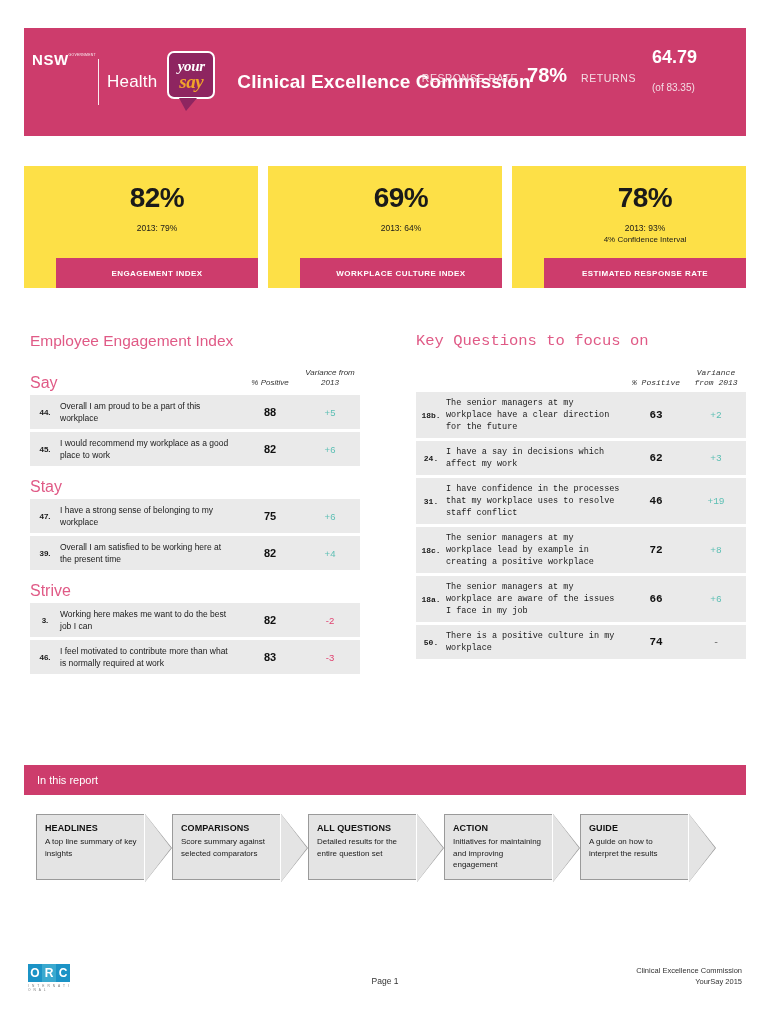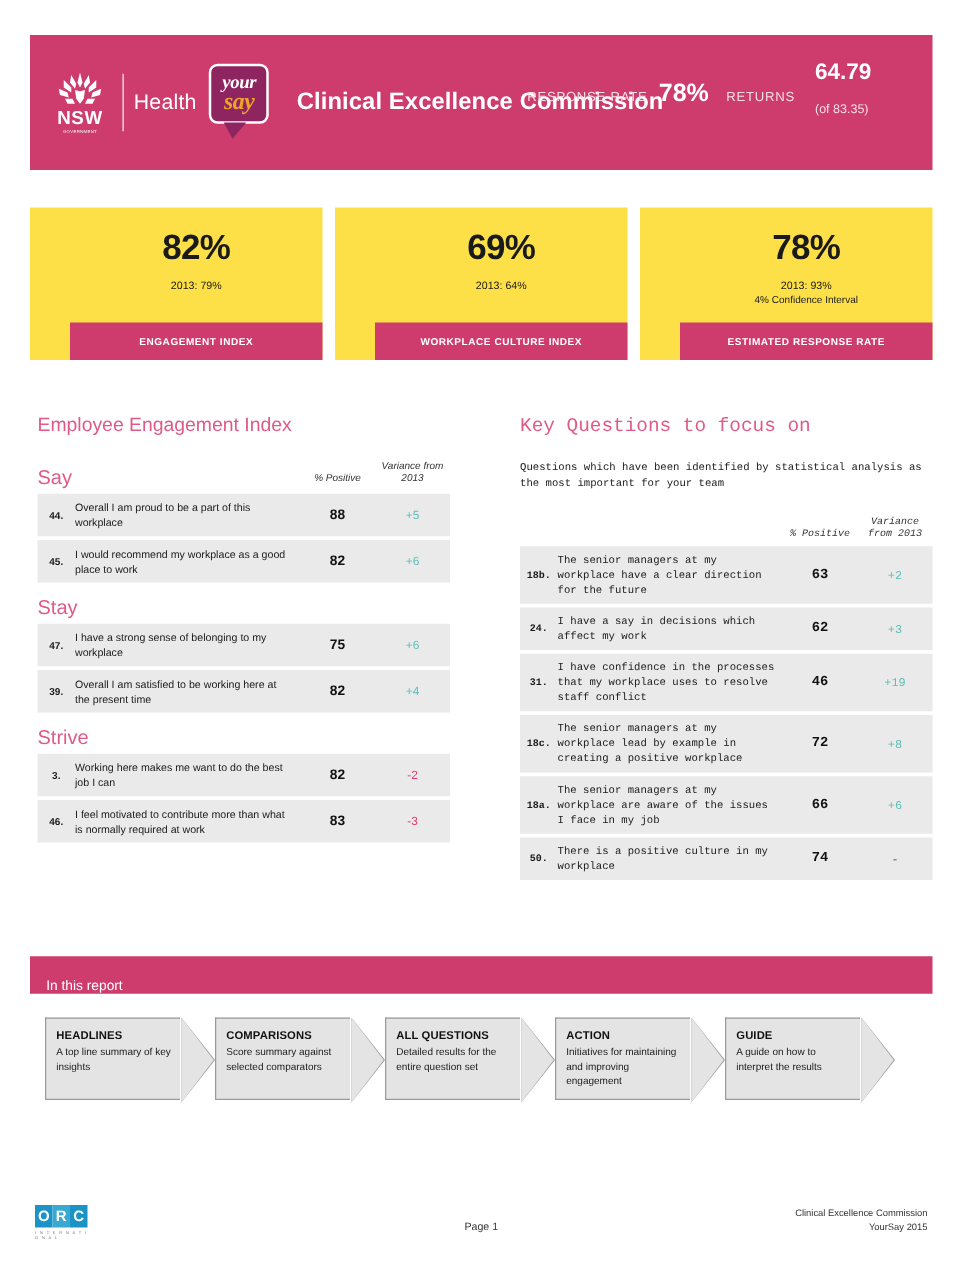--- a/index.html
+++ b/index.html
@@ -35,22 +35,20 @@
   .logo-block {
     display: flex;
     align-items: center;
     margin-left: 14px;
     height: 64px;
   }
 
   .nsw-logo {
     width: 52px; height: 60px;
     display: flex;
-    flex-direction: column;
-    align-items: center;
     justify-content: center;
   }
   .waratah {
     width: 40px; height: 30px;
   }
   .nsw-text {
     color: #ffffff;
     font-size: 15px;
     font-weight: bold;
     letter-spacing: 0.5px;
@@ -333,21 +331,21 @@
     padding-bottom: 4px;
   }
 
   
   .report-bar {
     position: absolute;
     left: 0; top: 765px;
     width: 722px; height: 30px;
     background: #cd3c6c;
     display: flex;
-    align-items: flex-end;
+    align-items: center;
   }
   .report-bar span {
     color: #ffffff;
     font-size: 11px;
     margin-left: 13px;
   }
 
   .chevrons {
     position: absolute;
     left: 12px; top: 814px;
@@ -579,21 +577,20 @@
           <div class="q-text">I feel motivated to contribute more than what is normally required at work</div>
           <div class="q-pos">83</div>
           <div class="q-var var-down">-3</div>
         </div>
         <div style="height: 9px;"></div>
       </div>
   </div>
 
   <div class="col-right">
     <div class="sect-title">Key Questions to focus on</div>
-    <div class="intro-text">Questions which have been identified by statistical analysis as the most important for your team</div>
     <div class="right-col-heads">
       <div class="ch-pos">% Positive</div>
       <div class="ch-var">
         <div>Variance</div>
         <div>from 2013</div>
       </div>
     </div>
     <div id="right-rows">
         <div class="q-row">
           <div class="q-num">18b.</div>

